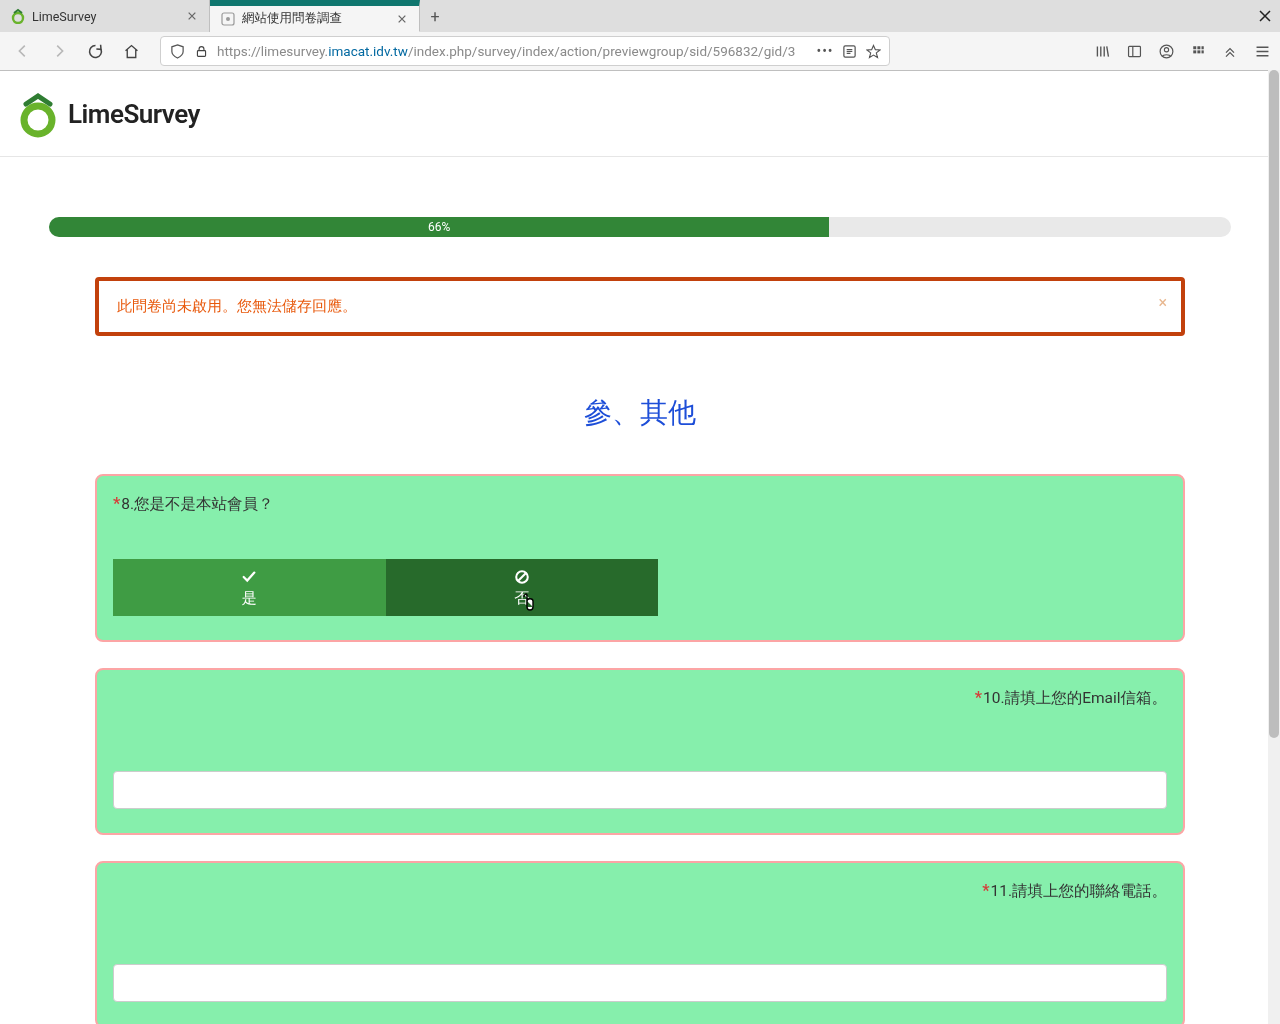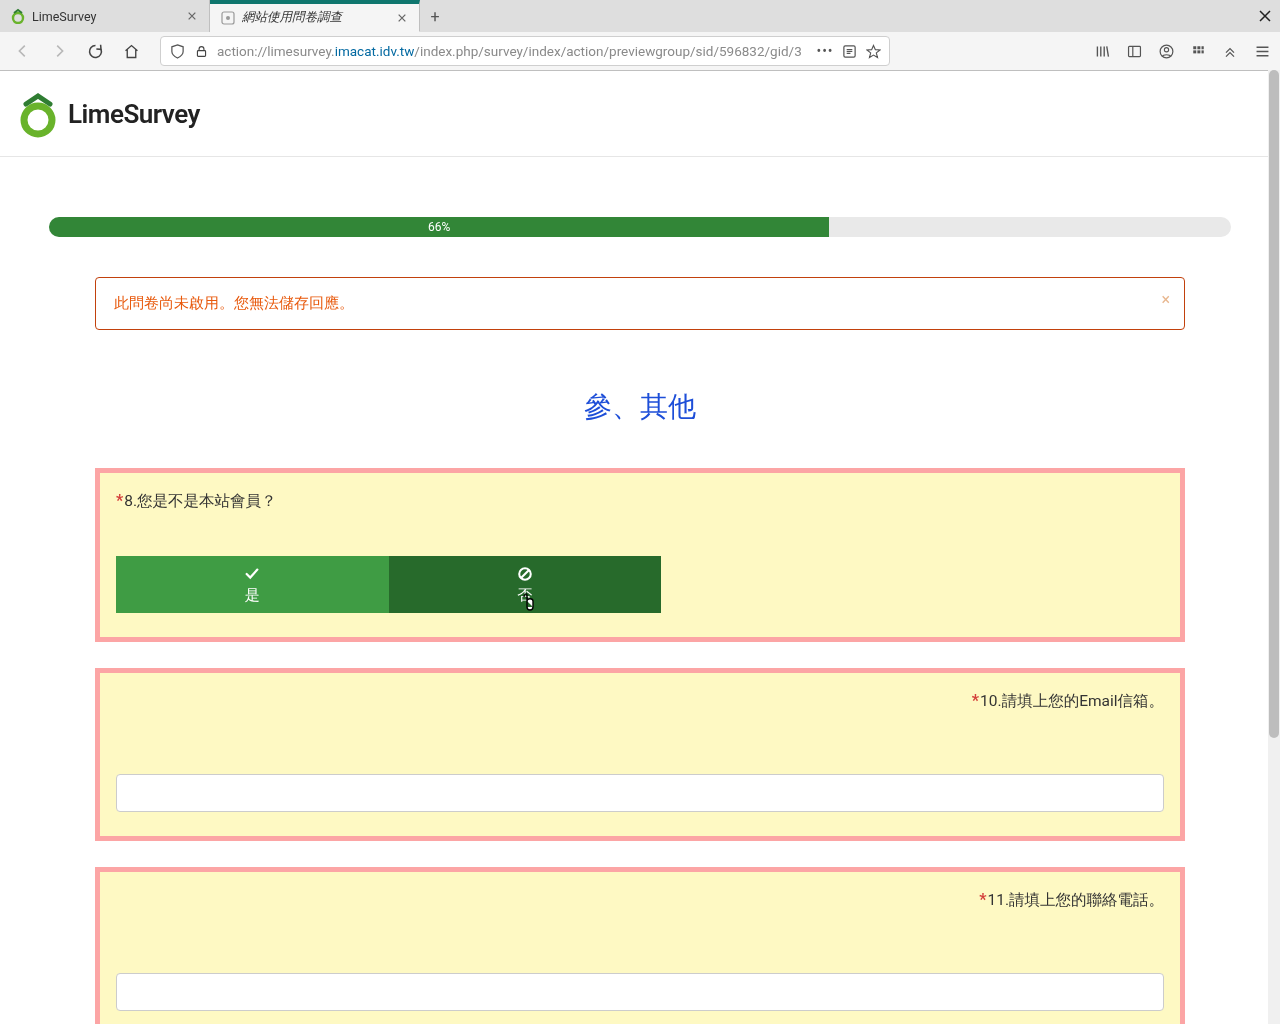--- a/index.html
+++ b/index.html
@@ -30,26 +30,26 @@
 .page-header { display: flex; align-items: center; height: 86px; border-bottom: 1px solid #e6e6e6; padding: 0 14px; }
 .logo { display: flex; align-items: center; gap: 6px; }
 .logo-mark { width: 48px; height: 48px; display: inline-flex; align-items: center; justify-content: center; }
 .logo-text { font-size: 26px; font-weight: 600; color: #222; letter-spacing: -0.5px; }
 
 .container { max-width: 1210px; margin: 0 auto; padding: 0 14px; }
 
 .progress-wrap { margin-top: 60px; height: 20px; background: #e9e9e9; border-radius: 10px; position: relative; overflow: hidden; }
 .progress-bar { height: 100%; background: #328637; color: #fff; font-size: 12px; display: flex; align-items: center; justify-content: center; }
 
-.alert { margin: 40px 46px 0 46px; border: 1px solid #c2410c; border-radius: 4px; padding: 16px 40px 16px 18px; color: #e8590c; font-size: 15px; position: relative; background: #fff; }
+.alert { margin: 40px 46px 0 46px; border: 4px solid #c2410c; border-radius: 4px; padding: 16px 40px 16px 18px; color: #e8590c; font-size: 15px; position: relative; background: #fff; }
 .alert-close { position: absolute; right: 14px; top: 12px; color: #e8b78f; font-size: 16px; cursor: pointer; }
 
 .group-title { text-align: center; font-size: 28px; font-weight: 400; color: #1d4ed8; margin: 58px 0 42px 0; }
 
-.question-box { margin: 0 46px 26px 46px; border: 5px solid #fca5a5; border-radius: 0; background: #fef9c3; padding: 18px 16px 24px 16px; }
+.question-box { margin: 0 46px 26px 46px; border: 2px solid #fca5a5; border-radius: 8px; background: #86efac; padding: 18px 16px 24px 16px; }
 .q-label { font-size: 15.5px; color: #333; margin-bottom: 44px; }
 .q-label .asterisk { color: #d43f3a; font-weight: bold; font-size: 16px; margin-right: 1px; }
 
 .yesno-group { display: flex; width: 545px; }
 .yn-btn { flex: 1; height: 57px; display: flex; flex-direction: column; align-items: center; justify-content: center; color: #fff; font-size: 15px; cursor: pointer; border: none; gap: 3px; }
 .yn-btn.yes { background: #3f9c44; }
 .yn-btn.no { background: #276a2b; }
 .yn-icon { width: 18px; height: 18px; display: inline-flex; align-items: center; justify-content: center; }
 
 .text-input { width: 100%; height: 38px; border: 1px solid #ccc; border-radius: 4px; padding: 0 10px; font-size: 14px; }
@@ -72,21 +72,21 @@
             <path d="M4 5 L8 2 L12 5" fill="none" stroke="#2f7d32" stroke-width="2"></path>
           </svg>
       </span>
       <span class="tab-title">LimeSurvey</span>
       <span class="tab-close">
         <svg viewBox="0 0 12 12" width="10" height="10">
             <path d="M2 2 L10 10 M10 2 L2 10" stroke="#666" stroke-width="1.5"></path>
           </svg>
       </span>
     </div>
-    <div class="tab active" style="border-top:4px solid #0f766e;font-style:italic;">
+    <div class="tab active" style="border-top:6px solid #0f766e;">
       <span class="tab-favicon">
         <svg viewBox="0 0 16 16" width="16" height="16">
             <rect x="2" y="2" width="12" height="12" rx="2" fill="none" stroke="#999" stroke-width="1.2"></rect>
             <circle cx="8" cy="8" r="2" fill="#999"></circle>
           </svg>
       </span>
       <span class="tab-title">網站使用問卷調查</span>
       <span class="tab-close">
         <svg viewBox="0 0 12 12" width="10" height="10">
             <path d="M2 2 L10 10 M10 2 L2 10" stroke="#666" stroke-width="1.5"></path>
@@ -130,21 +130,21 @@
             <path d="M8 1 L14 3 V8 C14 12 8 15 8 15 C8 15 2 12 2 8 V3 Z" fill="none" stroke="#555" stroke-width="1.3"></path>
           </svg>
       </span>
       <span class="addr-icon">
         <svg viewBox="0 0 16 16" width="13" height="13">
             <rect x="3" y="7" width="10" height="7" rx="1" fill="none" stroke="#444" stroke-width="1.4"></rect>
             <path d="M5 7 V5 a3 3 0 0 1 6 0 V7" fill="none" stroke="#444" stroke-width="1.4"></path>
           </svg>
       </span>
       <span class="url">
-        <span>action://limesurvey.</span><span class="host">imacat.idv.tw</span><span>/index.php/survey/index/action/previewgroup/sid/596832/gid/3</span>
+        <span>https://limesurvey.</span><span class="host">imacat.idv.tw</span><span>/index.php/survey/index/action/previewgroup/sid/596832/gid/3</span>
       </span>
       <span class="addr-icon" style="letter-spacing:1px;color:#555;font-size:14px;">•••</span>
       <span class="addr-icon">
         <svg viewBox="0 0 16 16" width="15" height="15">
             <rect x="2" y="2" width="12" height="12" rx="1.5" fill="none" stroke="#555" stroke-width="1.3"></rect>
             <path d="M5 6 H11 M5 8 H11 M5 10 H9" stroke="#555" stroke-width="1.2"></path>
           </svg>
       </span>
       <span class="addr-icon">
         <svg viewBox="0 0 16 16" width="15" height="15">

